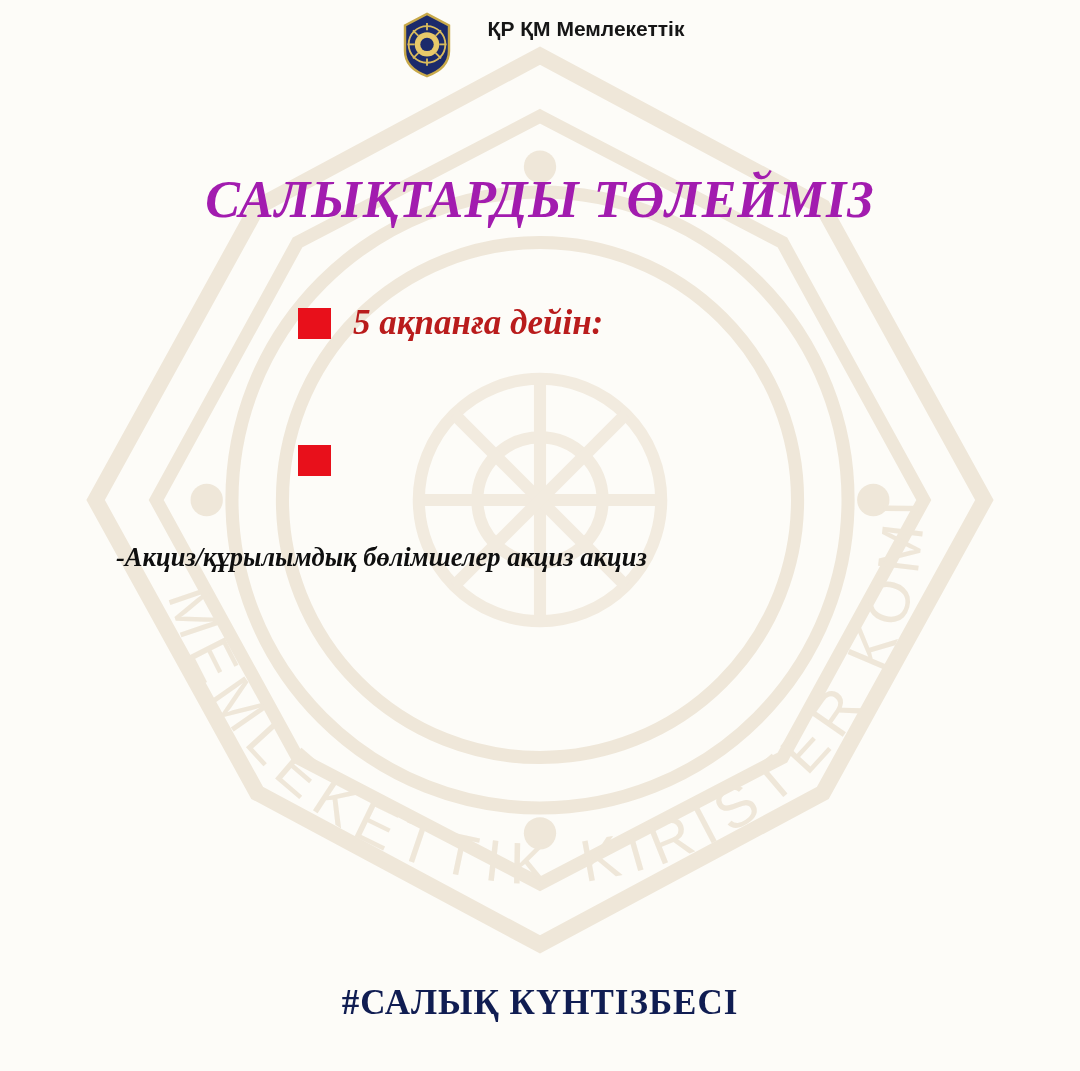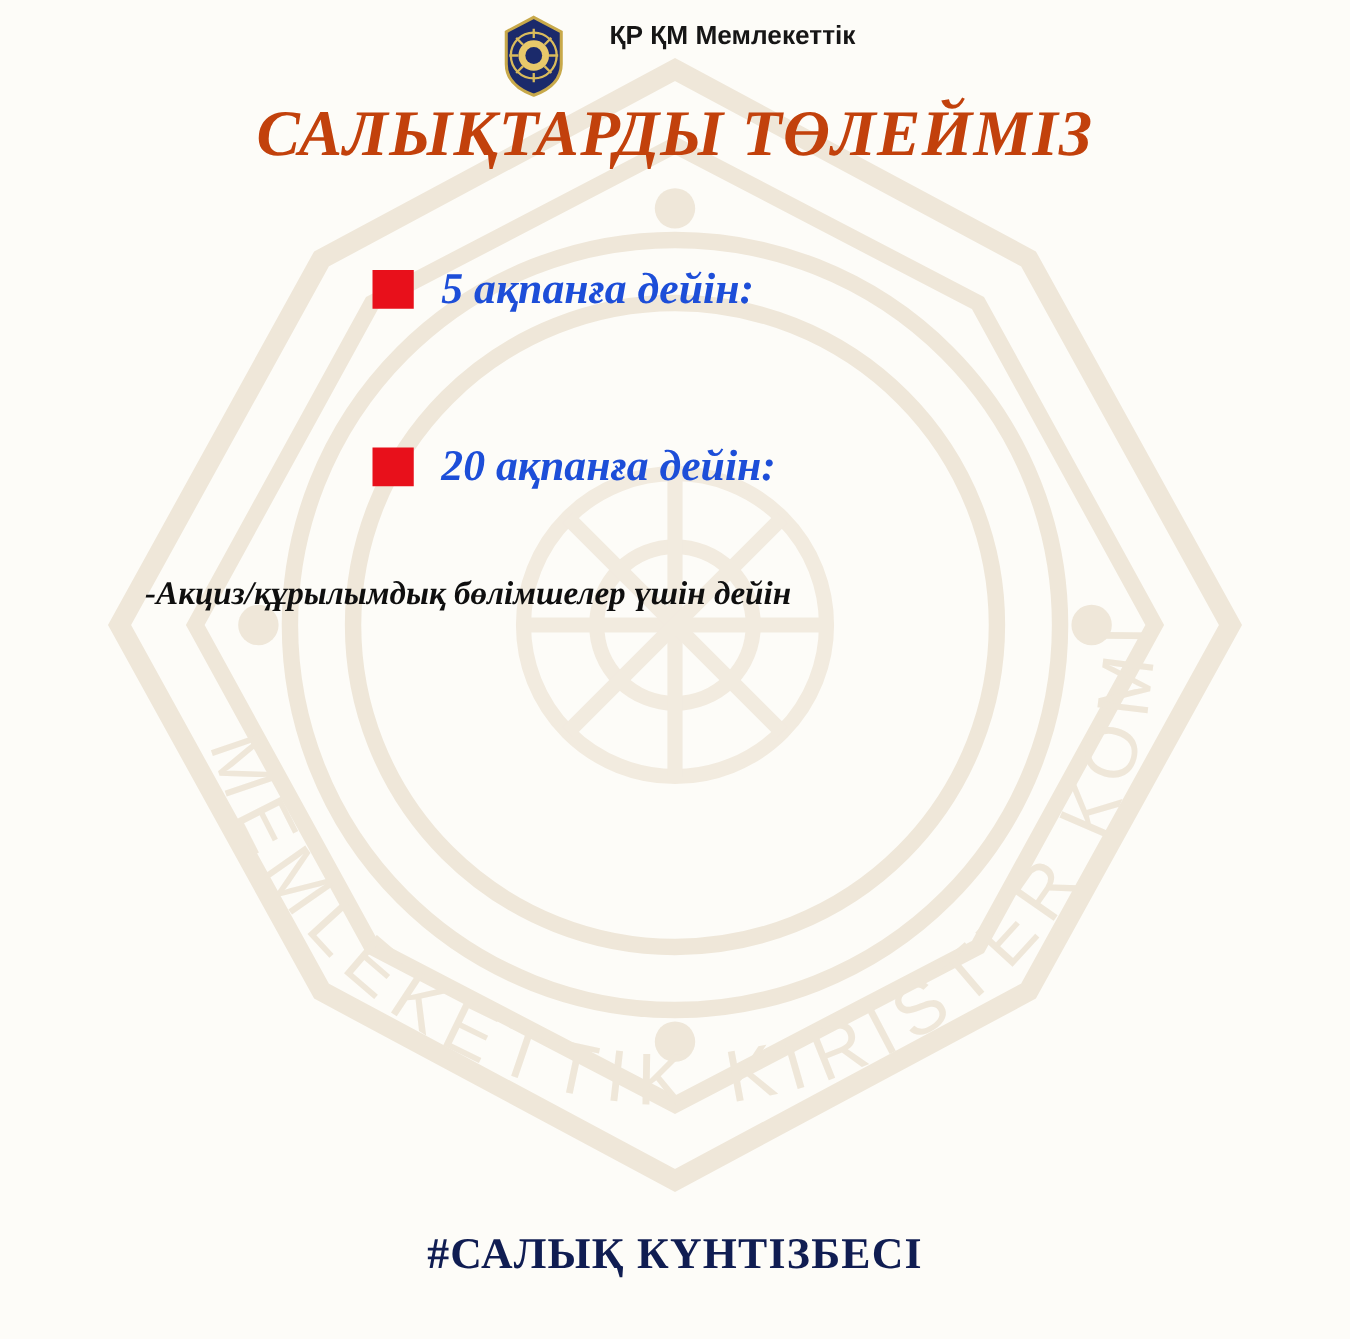--- a/index.html
+++ b/index.html
@@ -53,25 +53,26 @@
     line-height: 1.35;
     max-width: 300px;
     padding-top: 5px;
   }
 
   
   .title {
     position: relative;
     z-index: 2;
     text-align: center;
-    color: #c2410c;
+    color: #a21caf;
     font-size: 52px;
     font-weight: 700;
     font-style: italic;
     letter-spacing: 1px;
+    margin-top: 92px;
   }
 
   
   .content {
     position: relative;
     z-index: 2;
     margin-top: 74px;
     padding: 0 112px 0 112px;
   }
   .deadline-row {
@@ -80,21 +81,21 @@
     gap: 22px;
     padding-left: 186px;
   }
   .bullet-square {
     width: 33px;
     height: 31px;
     background: #e8101b;
     flex: none;
   }
   .deadline-label {
-    color: #1d4ed8;
+    color: #b91c1c;
     font-size: 35px;
     font-weight: 700;
     font-style: italic;
     white-space: nowrap;
   }
   .item-text {
     color: #0f0f0f;
     font-size: 26.5px;
     font-weight: 700;
     font-style: italic;
@@ -189,25 +190,24 @@
     <span class="deadline-label">5 ақпанға дейін:</span>
   </div>
 
   <div class="gap-1"></div>
 
 
   <div class="gap-2"></div>
 
   <div class="deadline-row">
     <span class="bullet-square"></span>
-    <span class="deadline-label">20 ақпанға дейін:</span>
   </div>
 
   <div class="gap-3"></div>
 
-  <div class="item-text">-Акциз/құрылымдық бөлімшелер үшін дейін</div>
+  <div class="item-text">-Акциз/құрылымдық бөлімшелер акциз акциз</div>
 
   <div class="gap-4"></div>
 
 
 </div>
 
 <div class="hashtag">#САЛЫҚ КҮНТІЗБЕСІ</div>
 
 </body></html>

